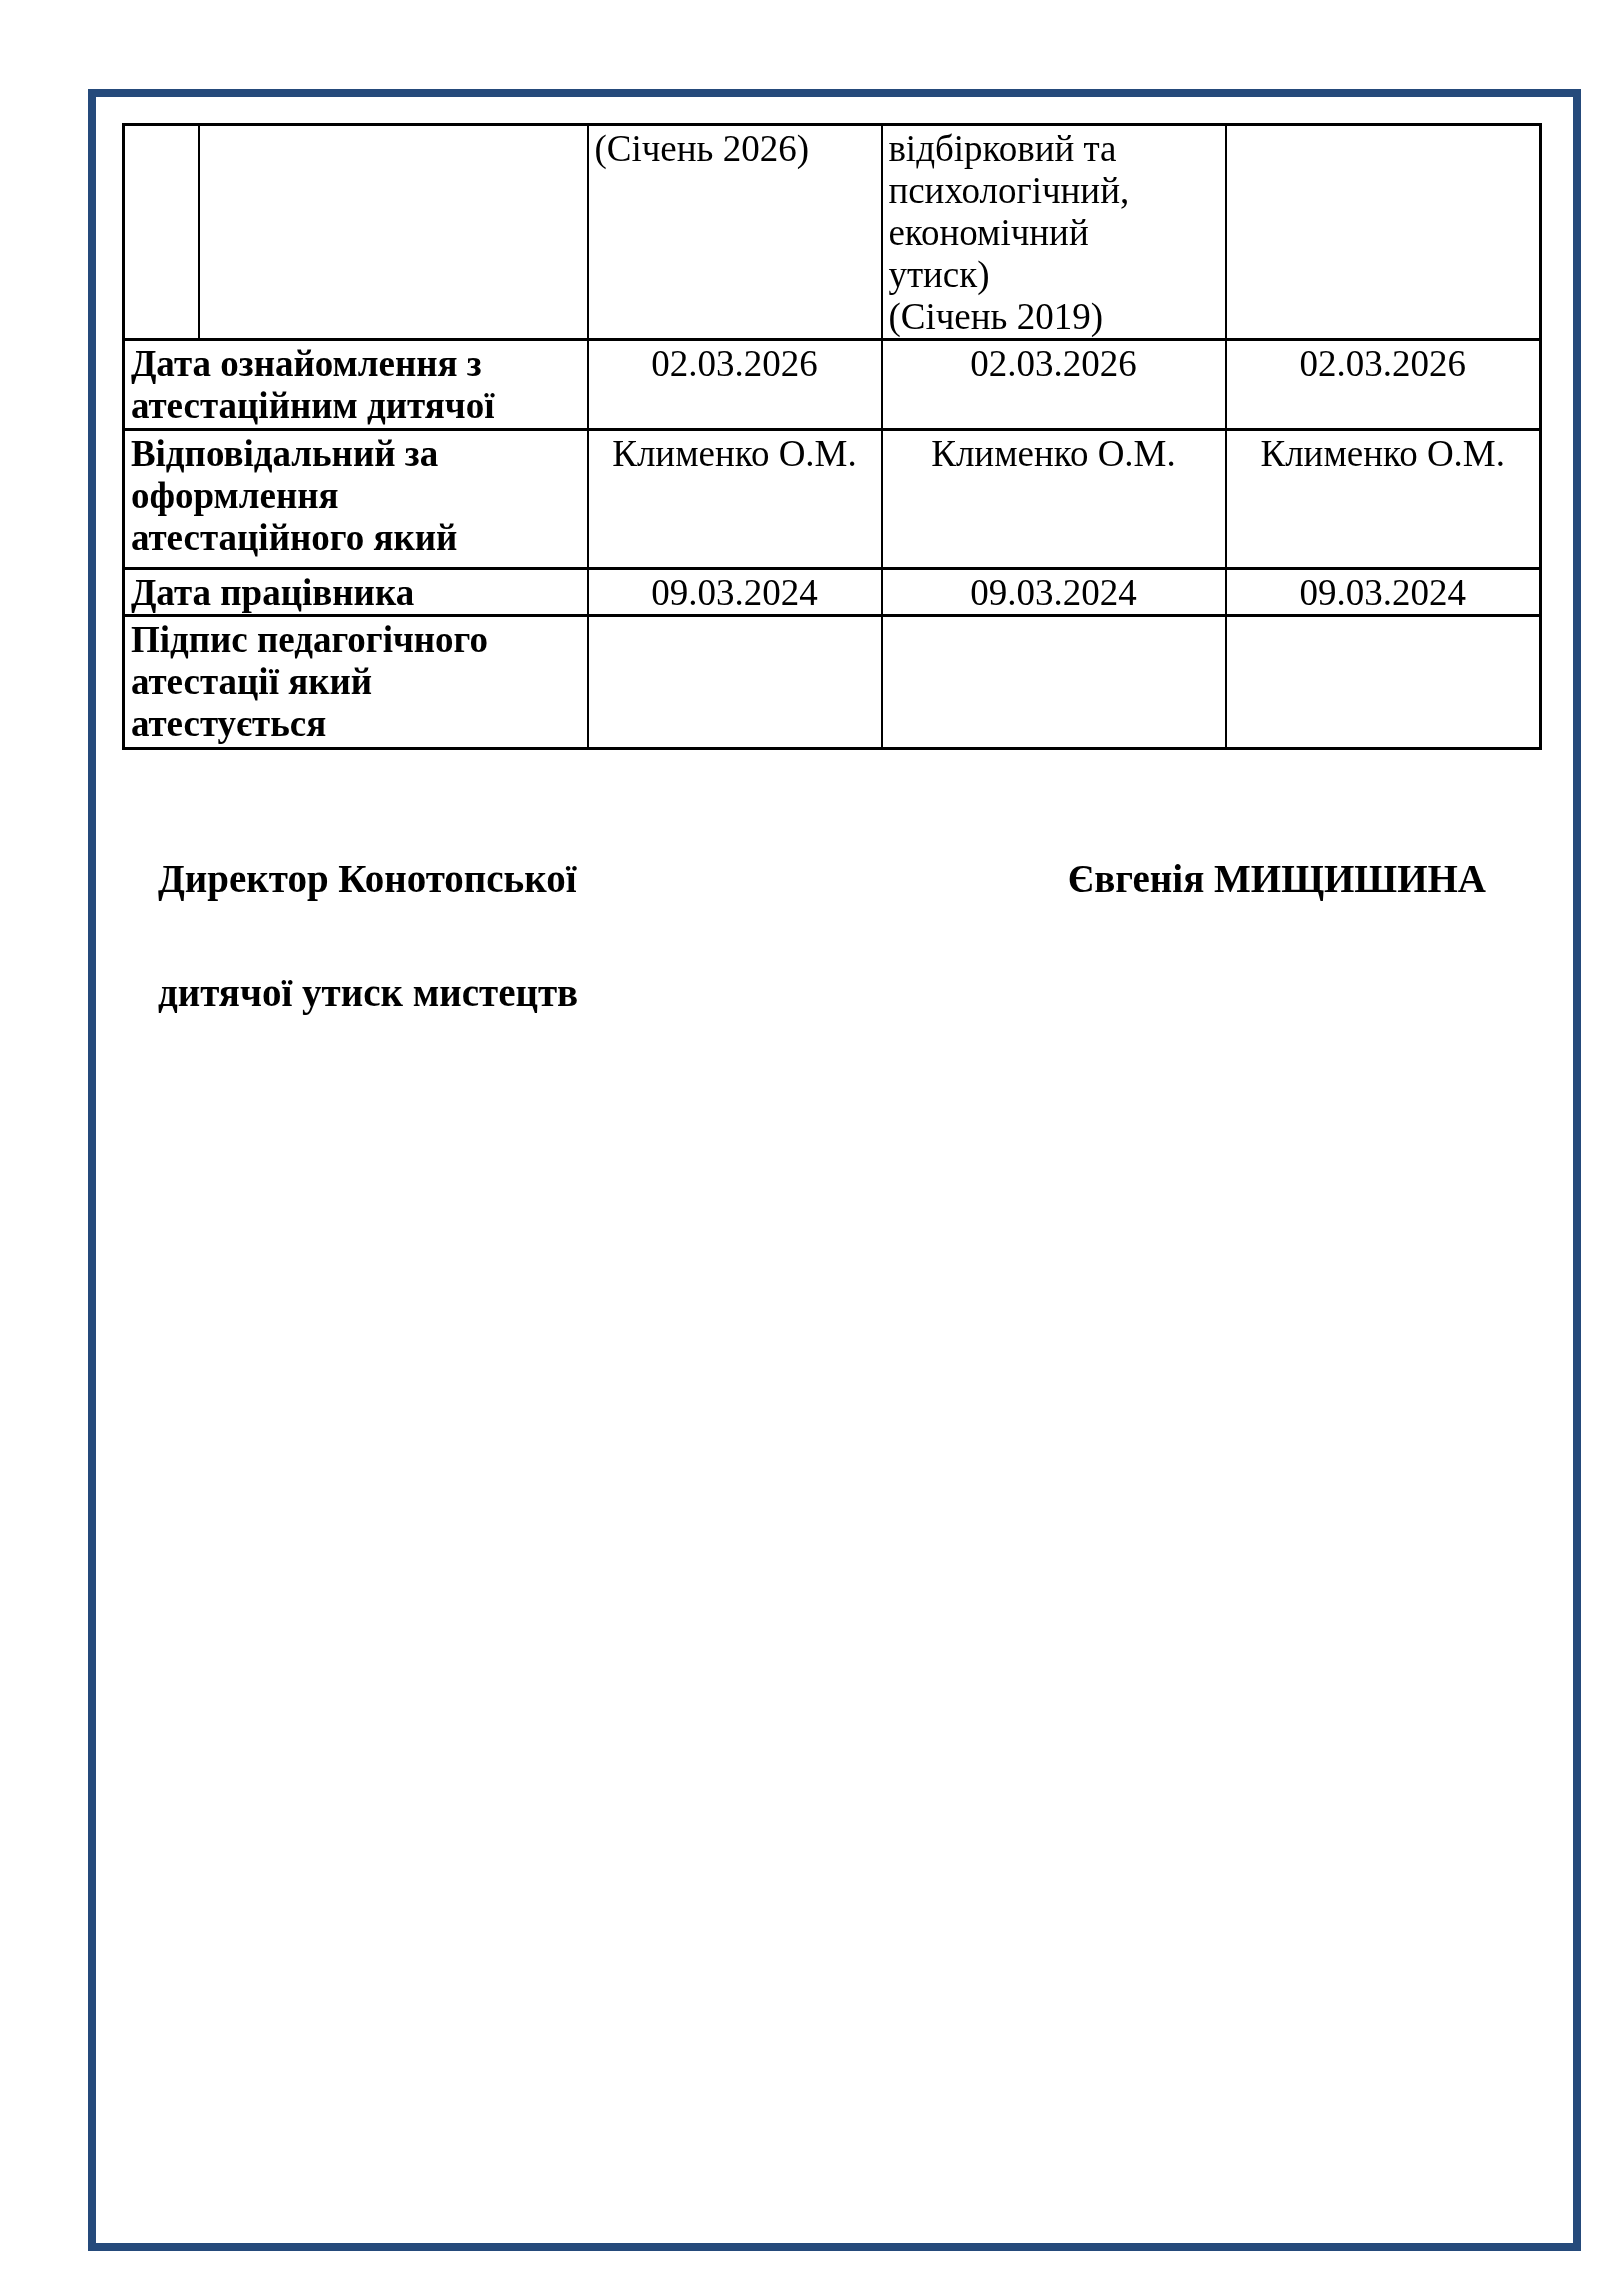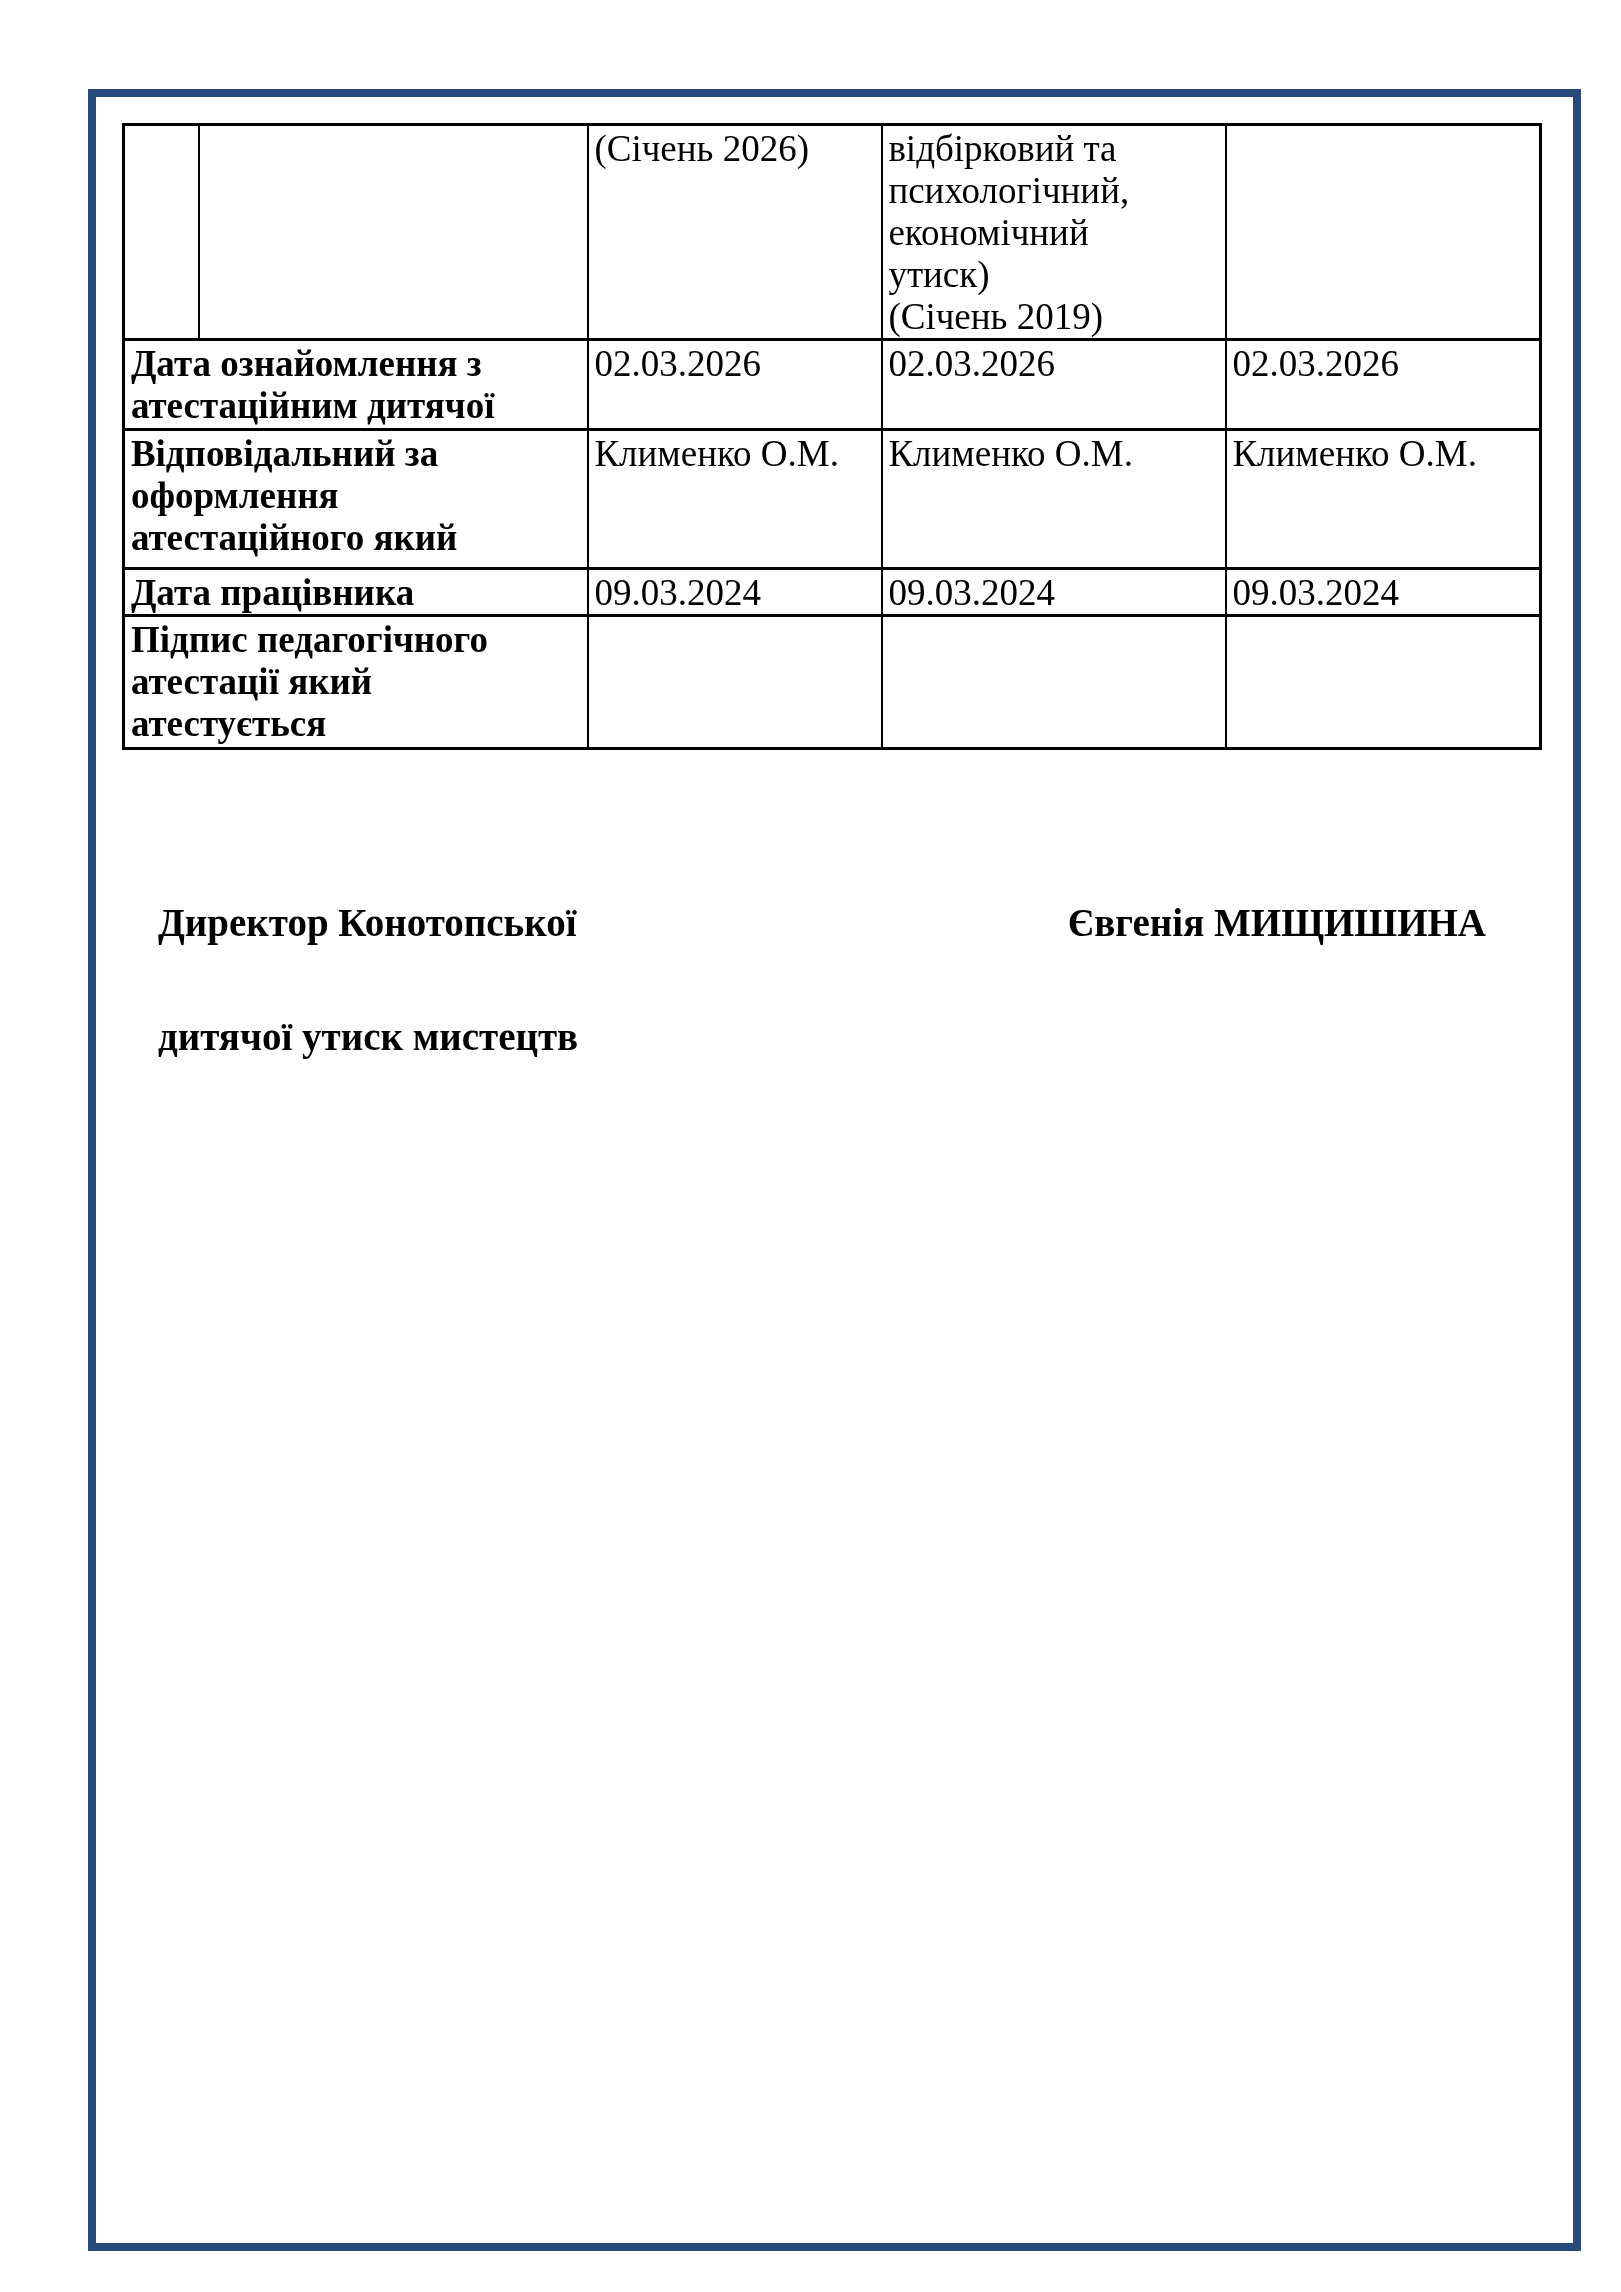--- a/index.html
+++ b/index.html
@@ -44,42 +44,41 @@
     overflow: hidden;
   }
   td.label-cell {
     font-weight: 700;
     font-size: 36px;
     text-align: left;
     padding-left: 12.7px;
     white-space: pre-line;
   }
   td.value-cell {
-    text-align: left;
+    text-align: center;
     white-space: pre-line;
   }
   td.cont-cell {
     text-align: left;
     padding-left: 15.7px;
     white-space: pre-line;
   }
   .signature {
     position: absolute;
     left: 98px;
     top: 796px;
     width: 1400px;
     font-weight: 700;
     font-size: 39px;
     line-height: 45px;
   }
   .sig-row-1 {
     display: flex;
     justify-content: space-between;
     align-items: flex-end;
-    margin-top: 44px;
   }
   .sig-row-2 {
     margin-top: 33px;
   }
 </style>
 </head>
 <body>
 
 <div class="page">
 

